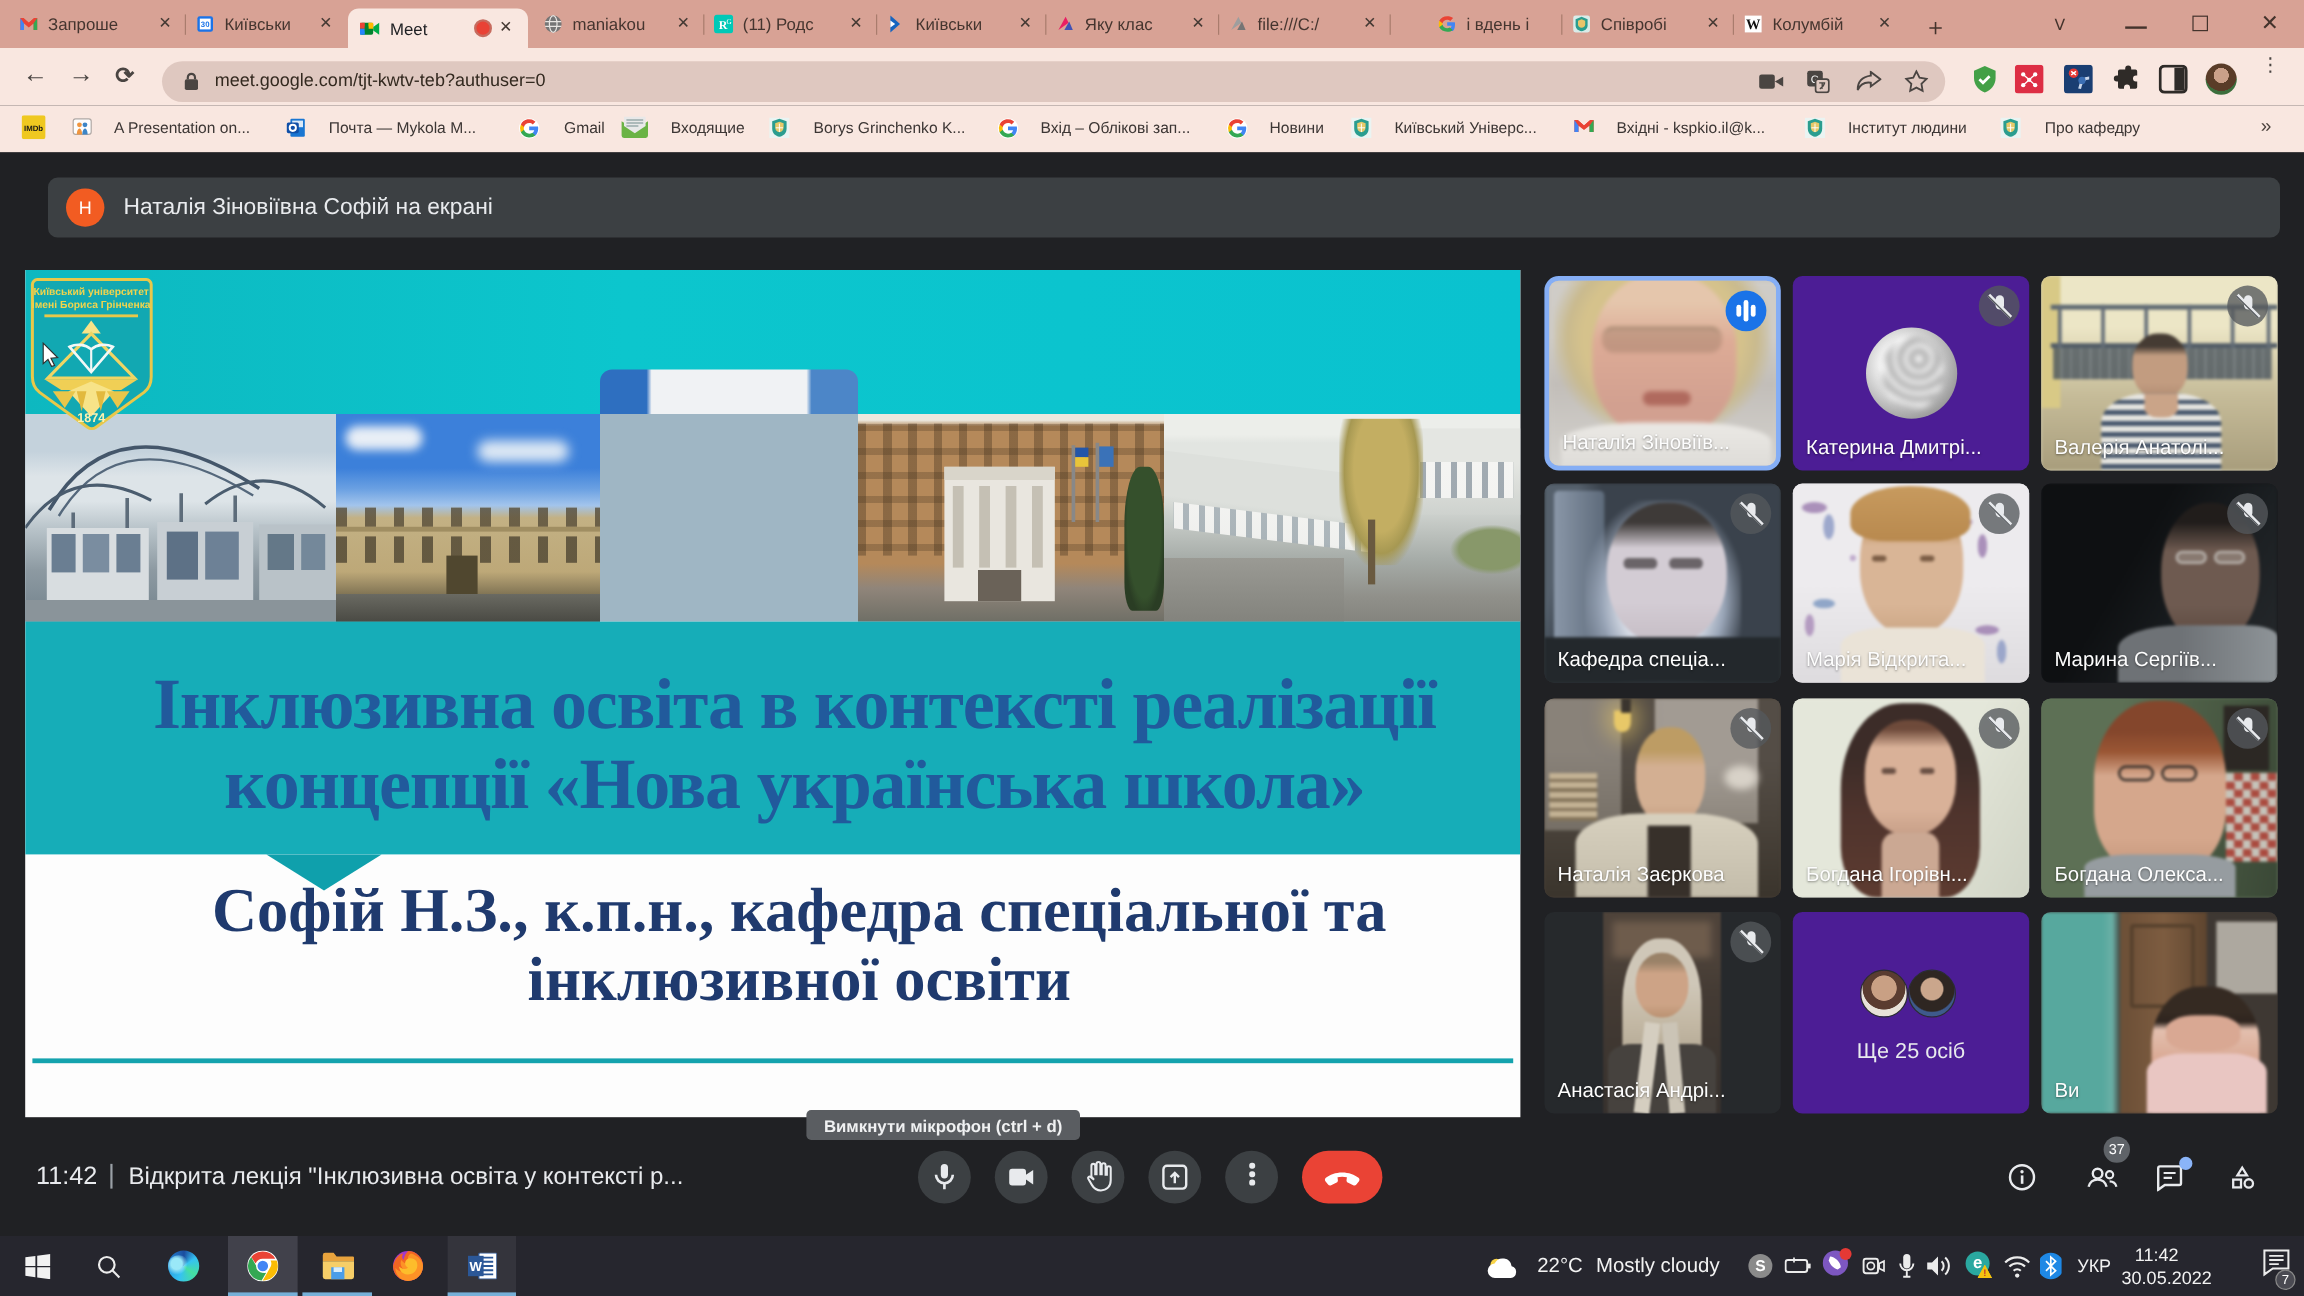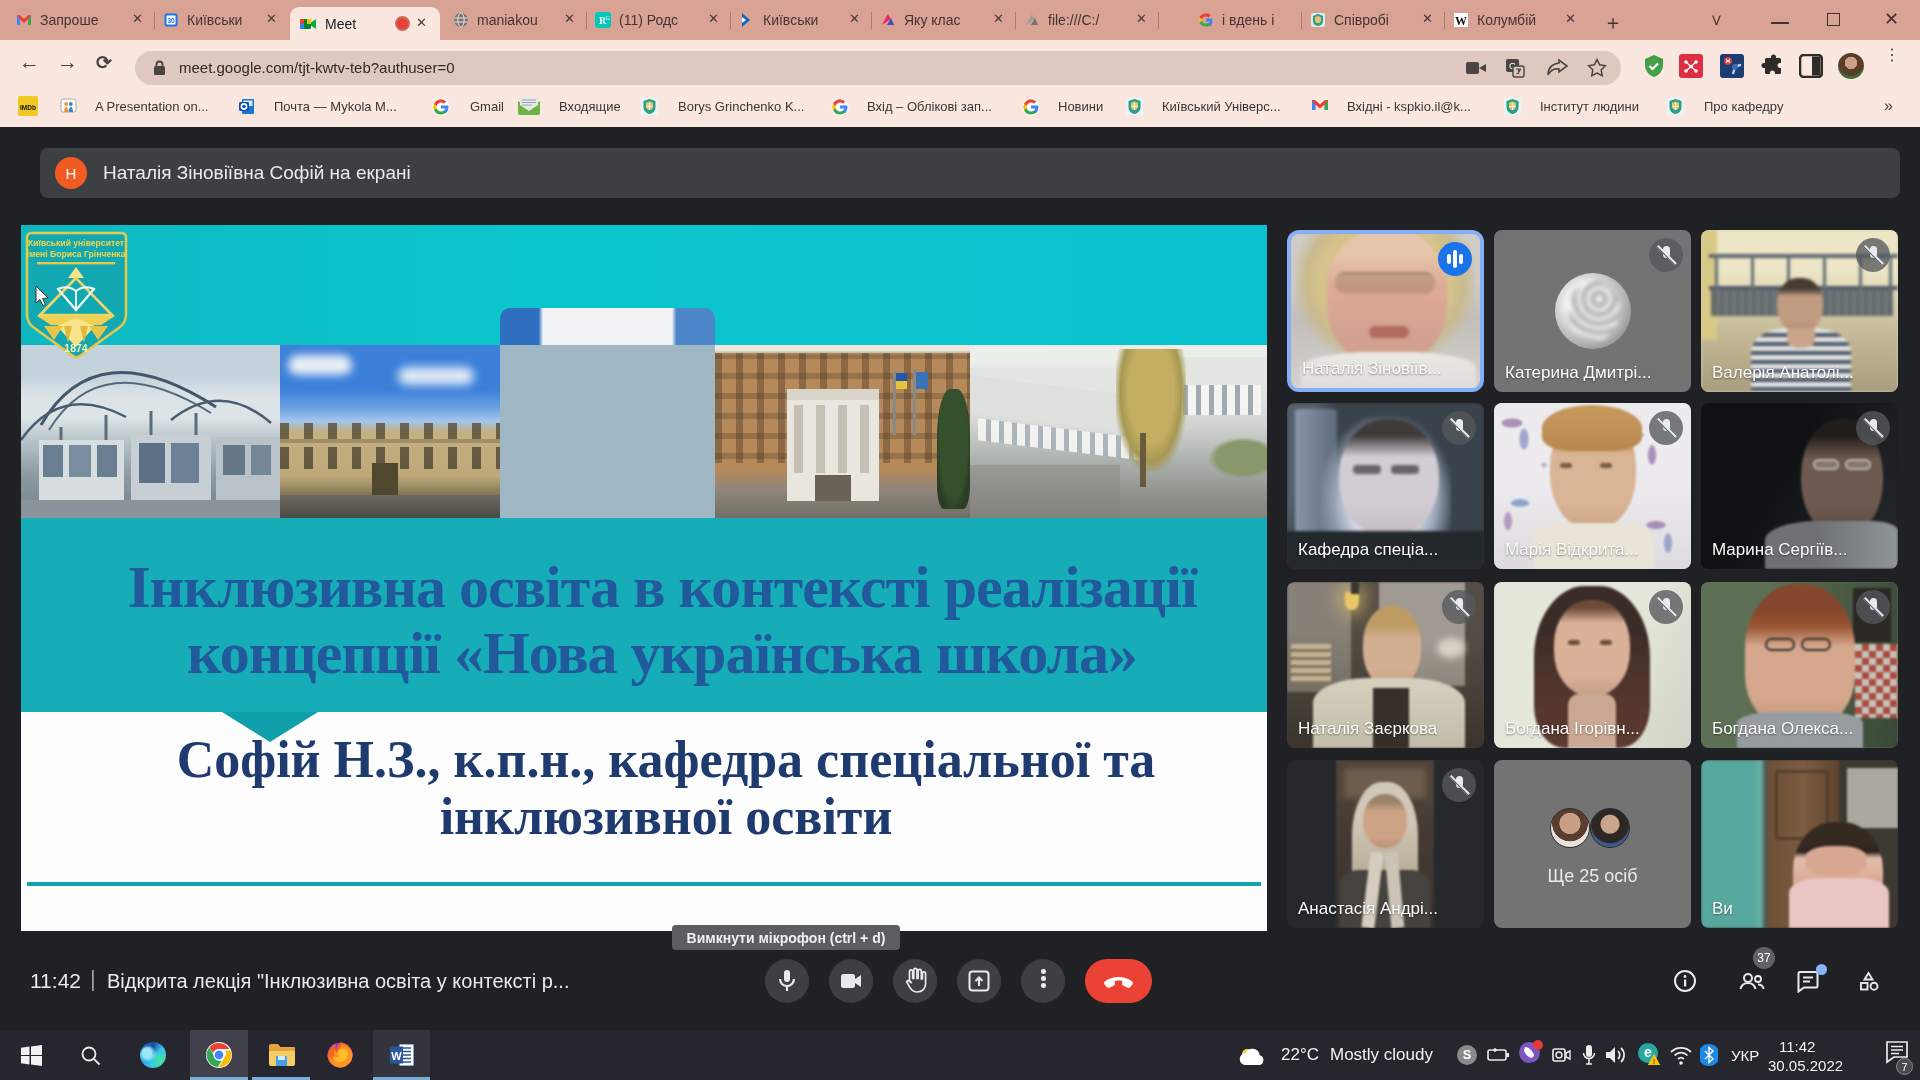--- a/index.html
+++ b/index.html
@@ -34,21 +34,21 @@
   .strip { position:absolute; left:0; top:120px; width:1246px; height:173px; background:#9fb6c4; }
   .titleband { position:absolute; left:0; top:293px; width:1246px; height:194px; background:#16adb8; }
   .titletext { position:absolute; left:18px; top:329px; width:1246px; text-align:center;
      font-family:"Liberation Serif", serif; font-weight:bold; font-size:60px; line-height:66px; letter-spacing:-1px; color:#215a9c; }
   .subtext { position:absolute; left:22px; top:506px; width:1246px; text-align:center;
      font-family:"Liberation Serif", serif; font-weight:bold; font-size:52px; line-height:57px; color:#1f3a6e; }
   .tri { position:absolute; left:201px; top:487px; width:0; height:0;
      border-left:48px solid transparent; border-right:48px solid transparent; border-top:30px solid #0fa0ac; }
   .tealline { position:absolute; left:6px; top:657px; width:1234px; height:4px; background:#14a3ae; }
   
-  .tile { position:absolute; border-radius:8px; background:#737373; overflow:hidden; }
+  .tile { position:absolute; border-radius:8px; background:#4c1d95; overflow:hidden; }
   .nm { position:absolute; left:11px; bottom:9px; color:#fdfdfd; font-size:17px; z-index:6; text-shadow:0 1px 2px rgba(0,0,0,.45); }
   .micoff { position:absolute; right:8px; top:8px; width:34px; height:34px; border-radius:50%;
      background:rgba(84,88,92,.78); z-index:6; }
   .micoff::before { content:""; position:absolute; left:13.5px; top:8px; width:7px; height:12px;
      border-radius:3.5px; background:#e8eaed; }
   .micoff::after { content:""; position:absolute; left:16px; top:4px; width:2.4px; height:26px;
      background:#e8eaed; transform:rotate(-45deg); border-left:1.6px solid rgba(84,88,92,1); }
   
   #tooltip { position:absolute; left:672px; top:798px; width:228px; height:25px; background:#5a5d61; border-radius:4px;
      color:#f0f1f2; font-size:14px; font-weight:bold; display:flex; align-items:center; justify-content:center; }

